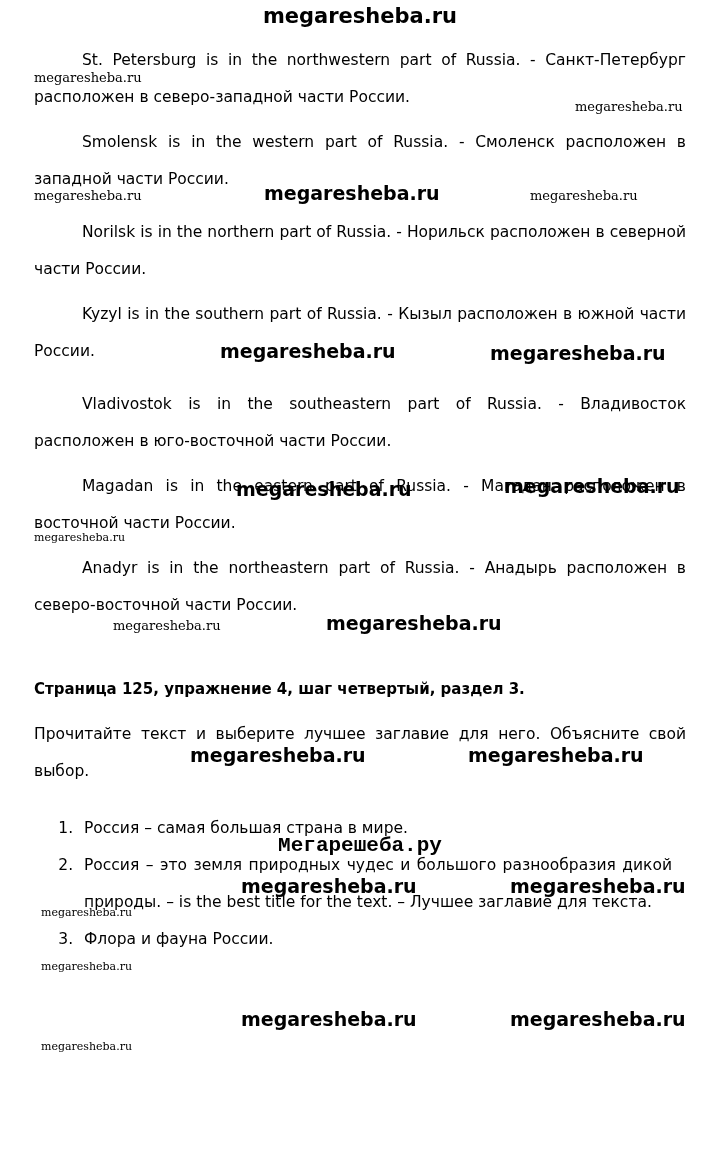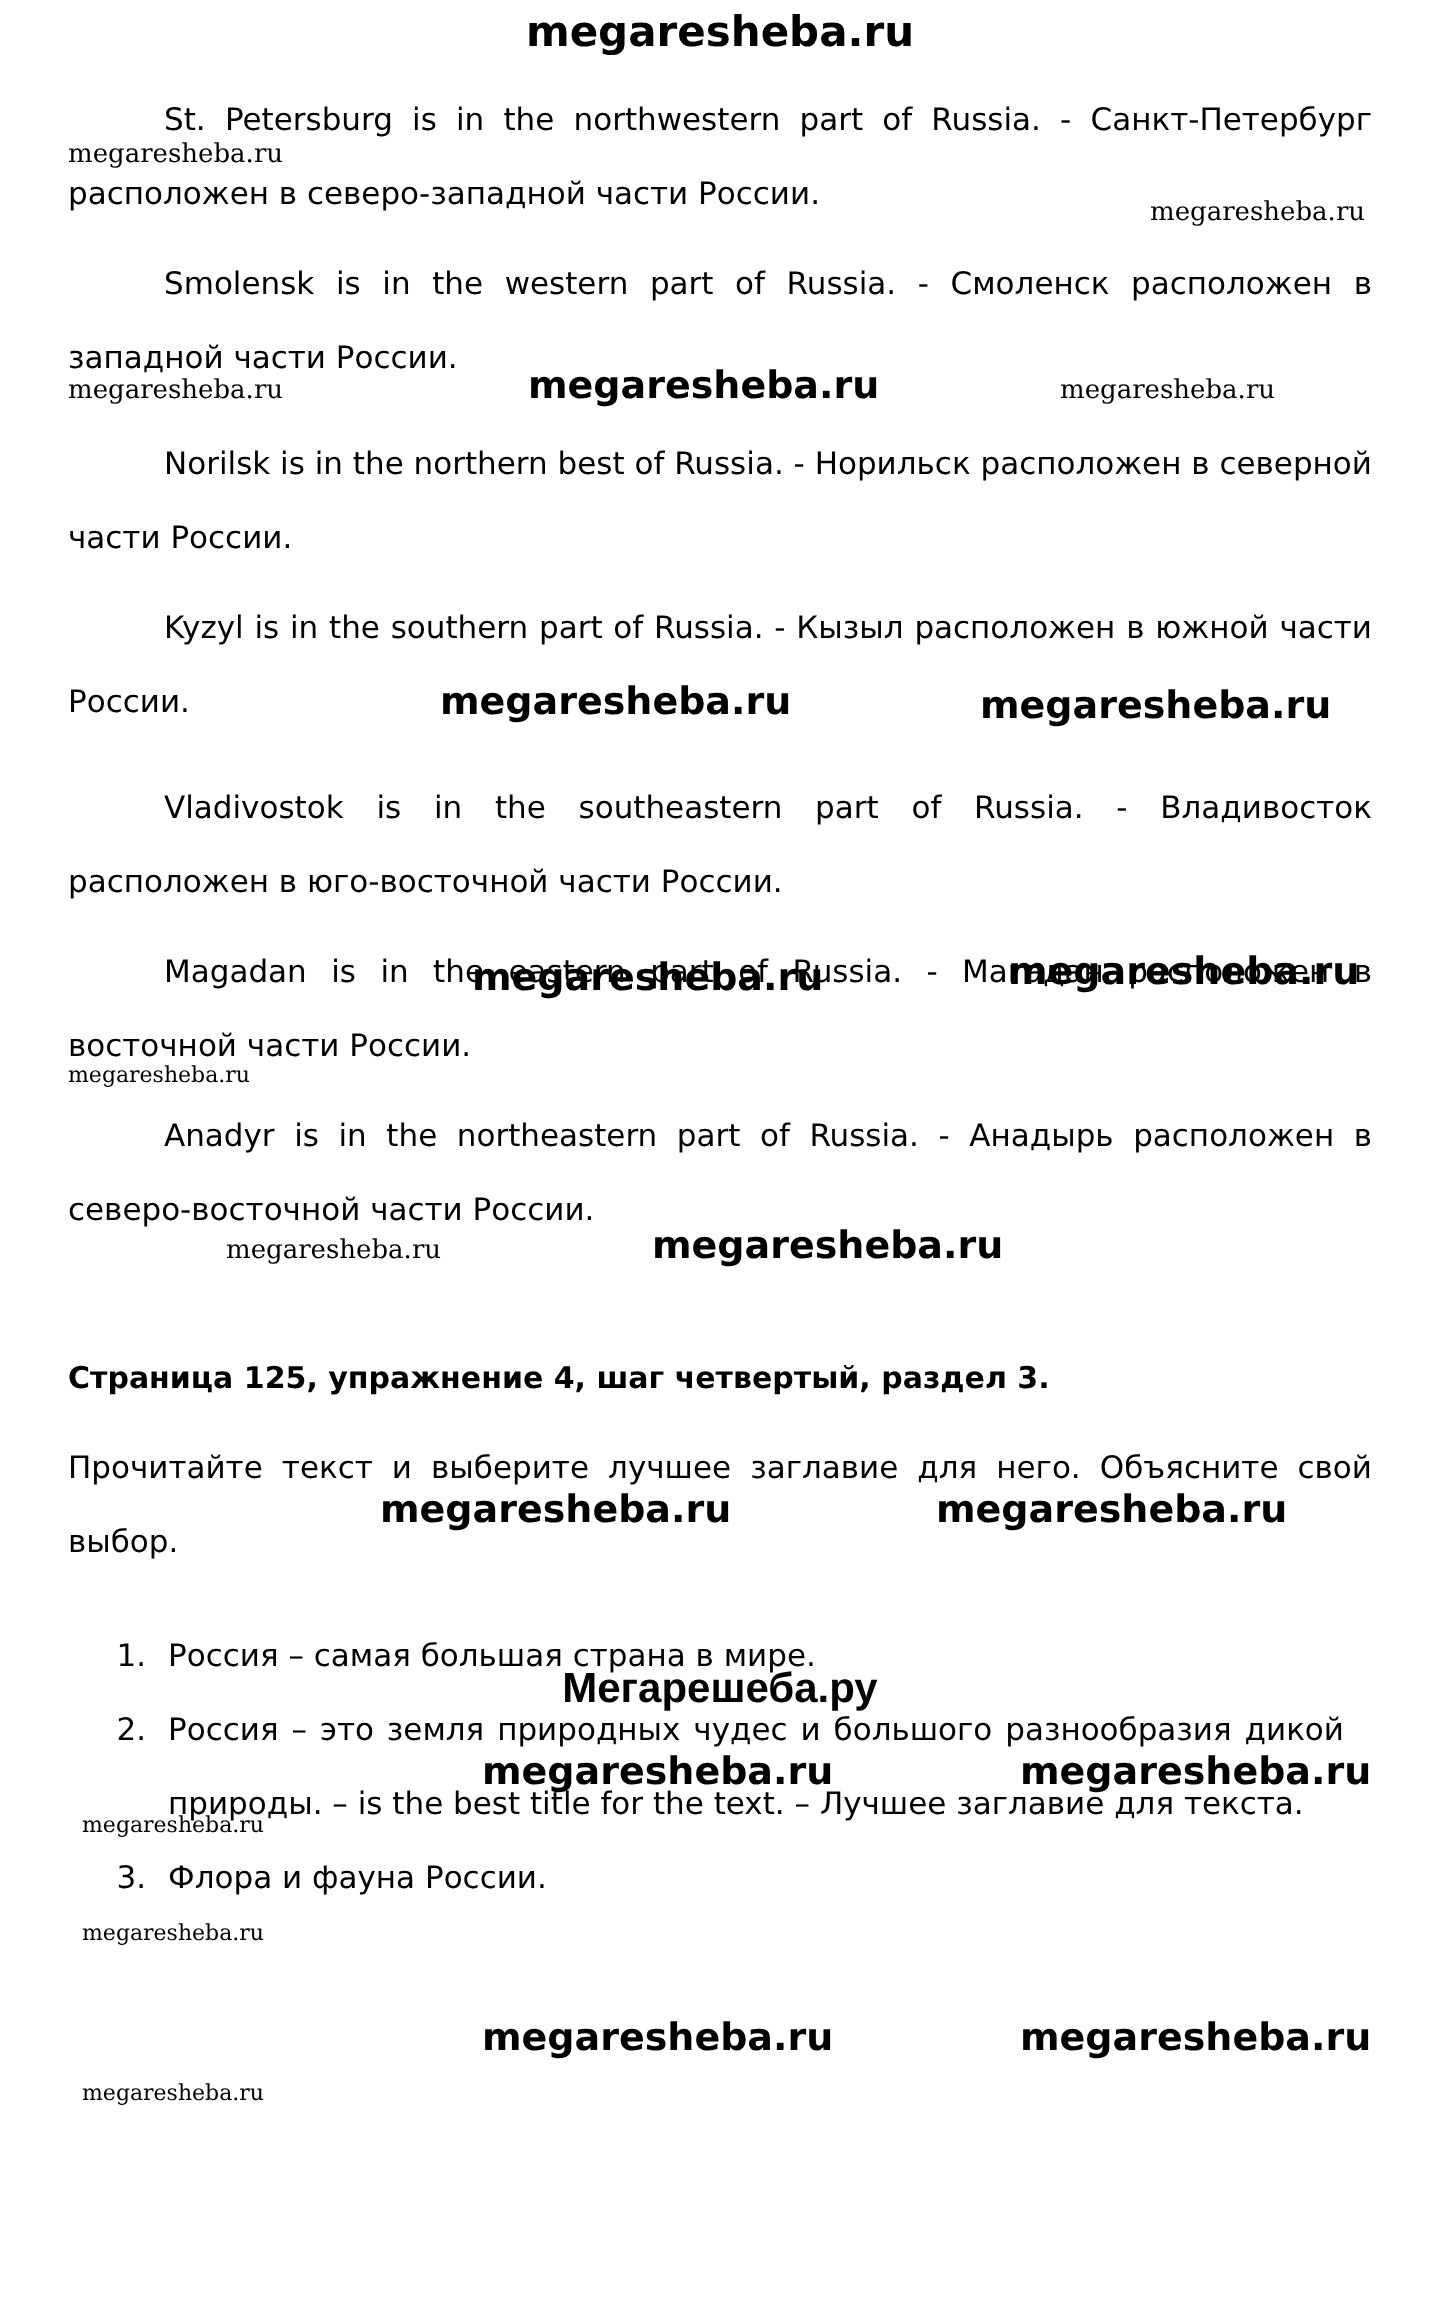--- a/index.html
+++ b/index.html
@@ -30,21 +30,21 @@
     font-weight: bold;
     font-size: 21px;
     letter-spacing: 0px;
   }
   .site-footer {
     position: absolute;
     bottom: 10px;
     left: 0;
     width: 720px;
     text-align: center;
-    font-family: Liberation Sans, sans-serif;
+    font-family: Liberation Mono, monospace;
     font-weight: bold;
     font-size: 21px;
   }
   .content {
     position: absolute;
     top: 42px;
     left: 34px;
     width: 652px;
   }
   p.para {
@@ -97,21 +97,21 @@
 
   <div class="site-title">megaresheba.ru</div>
 
   <div class="content">
 
     <p class="para">St. Petersburg is in the northwestern part of Russia. - Санкт-Петербург расположен в северо-западной части России.</p>
     <div class="gap-sm"></div>
     <p class="para">Smolensk is in the western part of Russia. - Смоленск расположен в западной части России.</p>
     <div class="gap-sm"></div>
     <div class="gap-sm"></div>
-    <p class="para">Norilsk is in the northern best of Russia. - Норильск расположен в северной части России.</p>
+    <p class="para">Norilsk is in the northern part of Russia. - Норильск расположен в северной части России.</p>
     <div class="gap-sm"></div>
     <p class="para">Kyzyl is in the southern part of Russia. - Кызыл расположен в южной части России.</p>
     <div class="gap-sm"></div>
     <div class="gap-sm"></div>
     <p class="para">Vladivostok is in the southeastern part of Russia. - Владивосток расположен в юго-восточной части России.</p>
     <div class="gap-sm"></div>
     <p class="para">Magadan is in the eastern part of Russia. - Магадан расположен в восточной части России.</p>
     <div class="gap-sm"></div>
     <p class="para">Anadyr is in the northeastern part of Russia. - Анадырь расположен в северо-восточной части России.</p>
 

